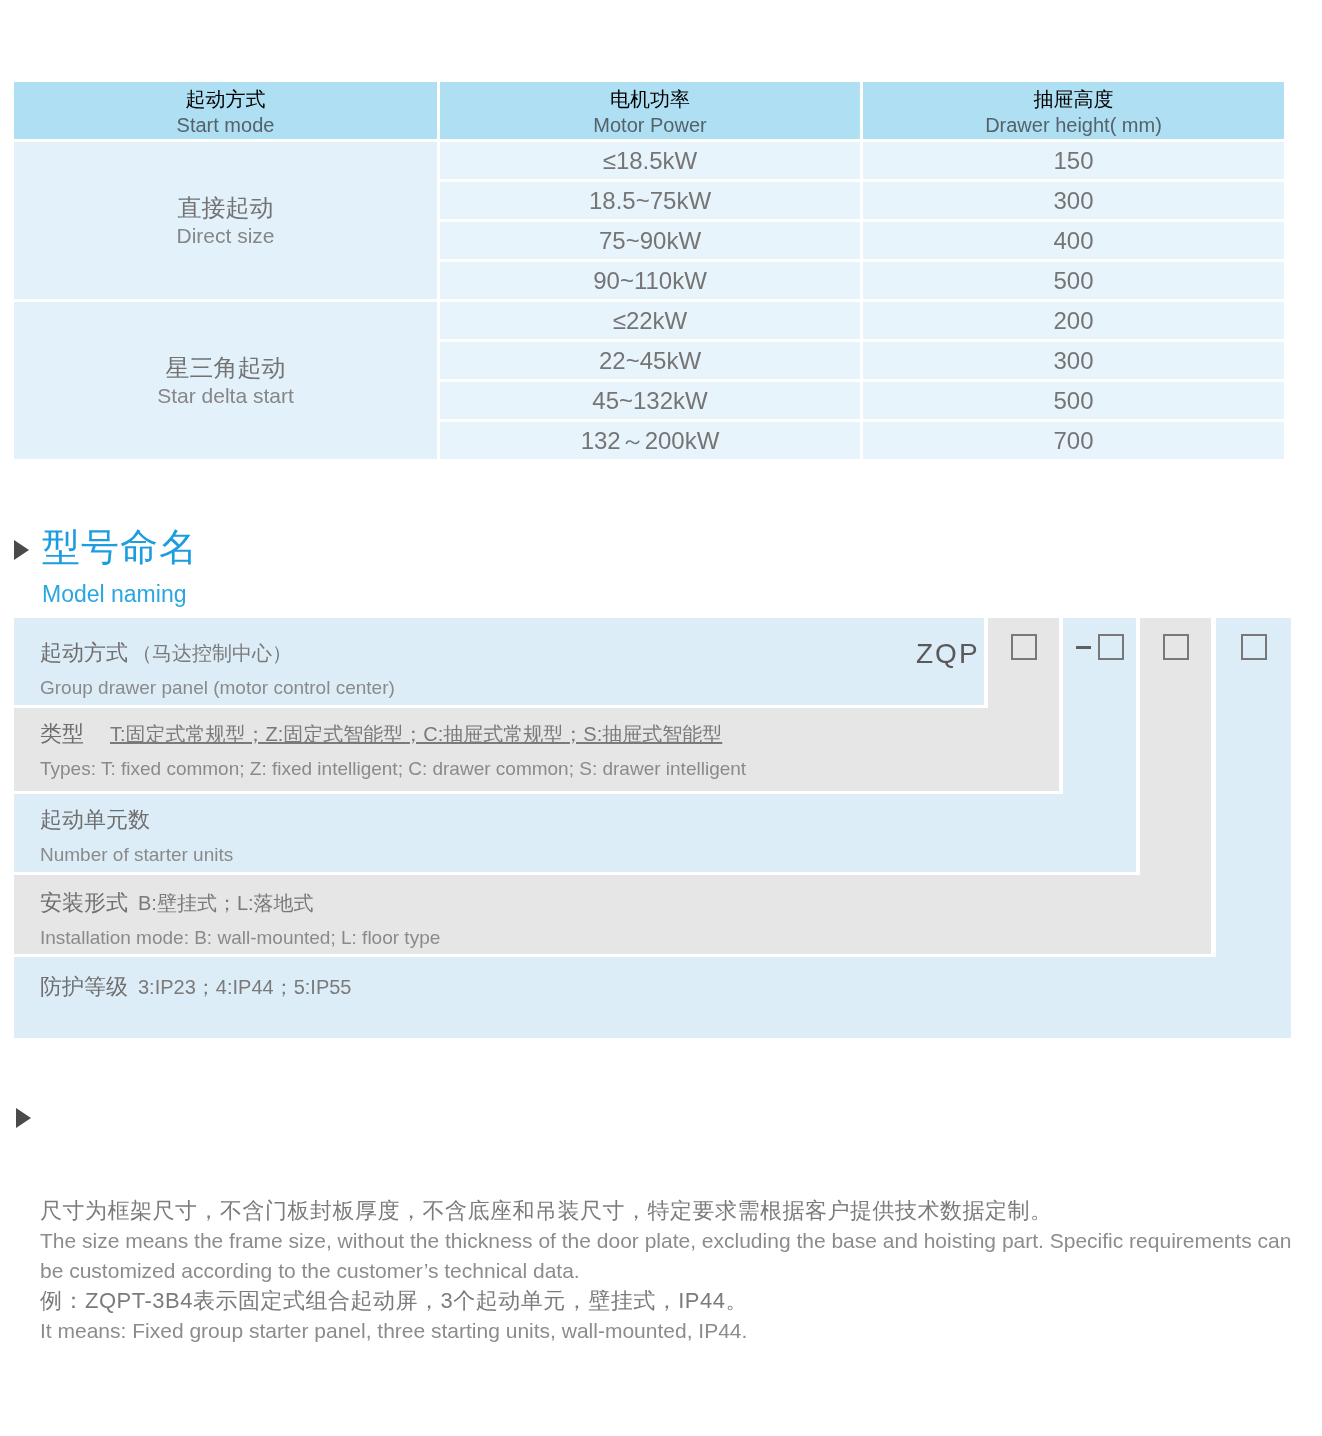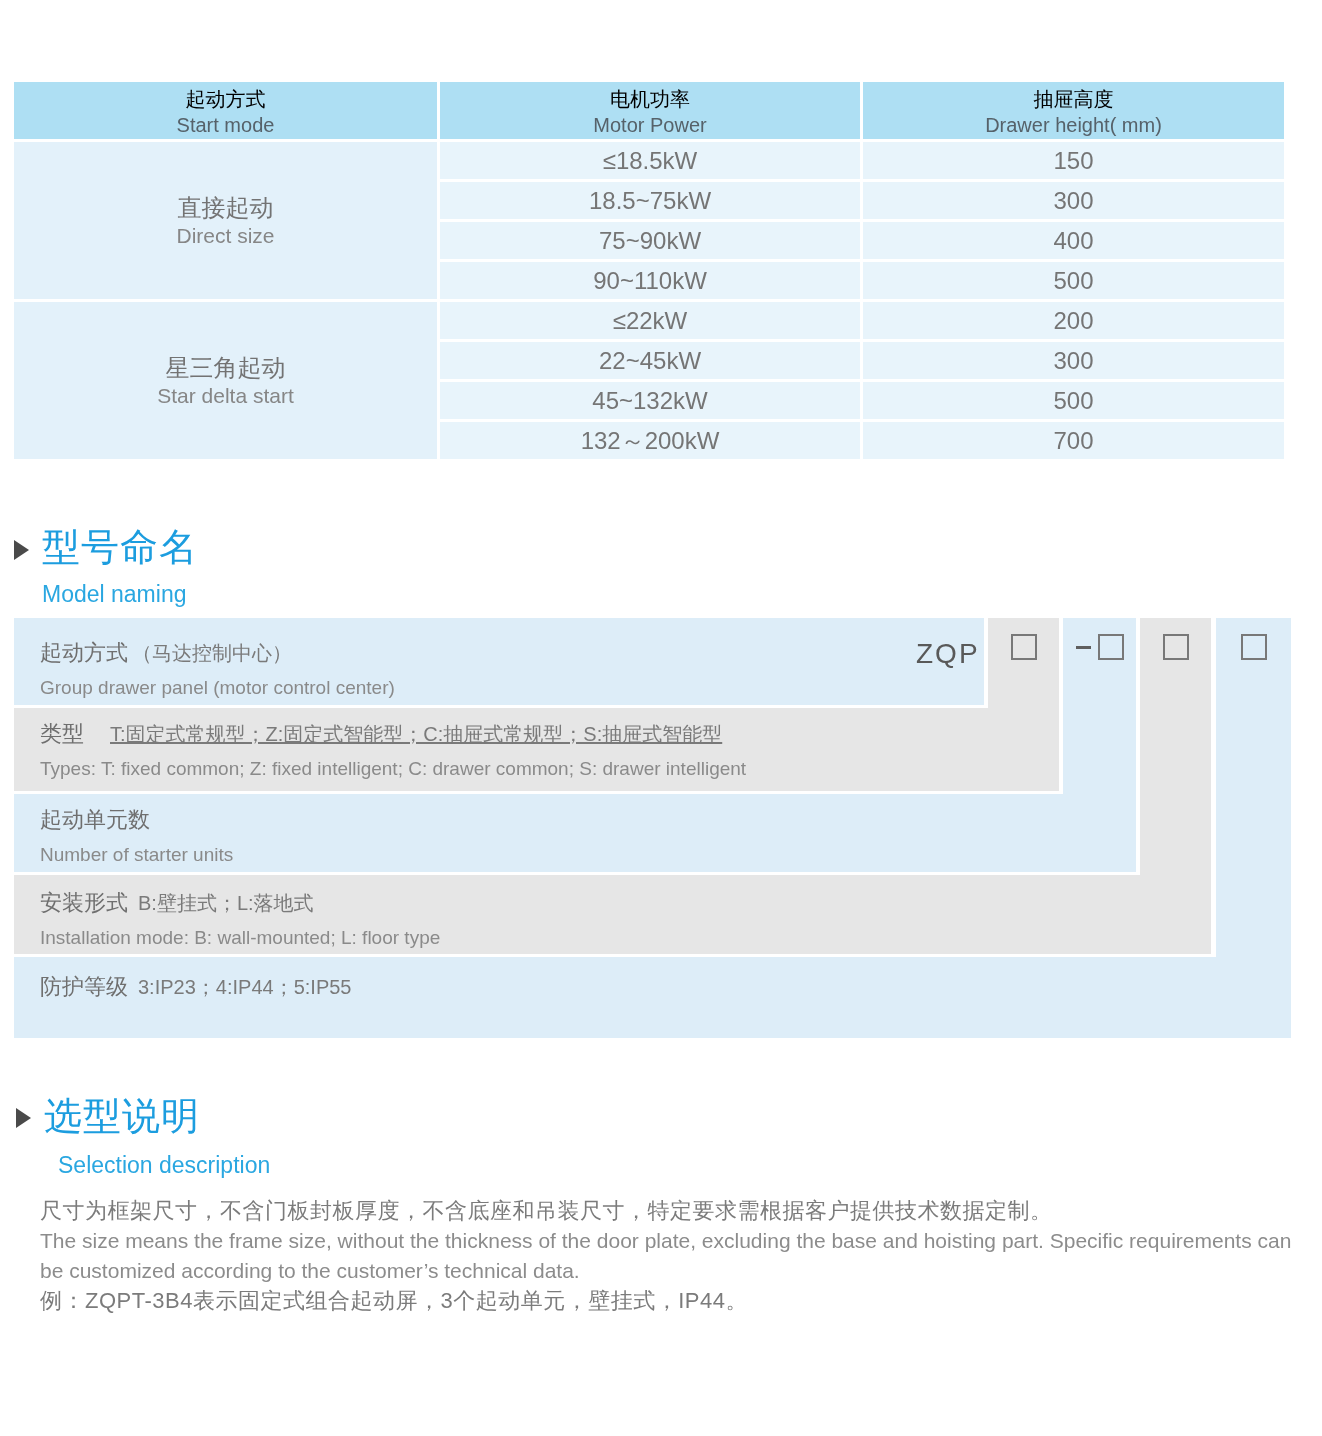--- a/index.html
+++ b/index.html
@@ -185,24 +185,21 @@
       <span class="en">Installation mode: B: wall-mounted; L: floor type</span>
     </div>
     <div class="band-text" style="top:354px;">
       <span class="l1">
         <span class="label">防护等级</span><span class="detail">3:IP23；4:IP44；5:IP55</span>
       </span>
     </div>
   </div>
 
   <span class="tri" style="left:16px; top:1108px;"></span>
-  <div class="sec-head" style="left:44px; top:1091px;">
-    <div class="cn">选型说明</div>
-    <div class="en" style="margin-top:10px; margin-left:14px;">Selection description</div>
-  </div>
 
   <div class="desc">
     <div class="cn">尺寸为框架尺寸，不含门板封板厚度，不含底座和吊装尺寸，特定要求需根据客户提供技术数据定制。</div>
     <div class="en">The size means the frame size, without the thickness of the door plate, excluding the base and hoisting part. Specific requirements can be customized according to the customer’s technical data.</div>
     <div class="cn">例：ZQPT-3B4表示固定式组合起动屏，3个起动单元，壁挂式，IP44。</div>
+    <div class="en">It means: Fixed group starter panel, three starting units, wall-mounted, IP44.</div>
   </div>
 
 </div>
 
 </body></html>

